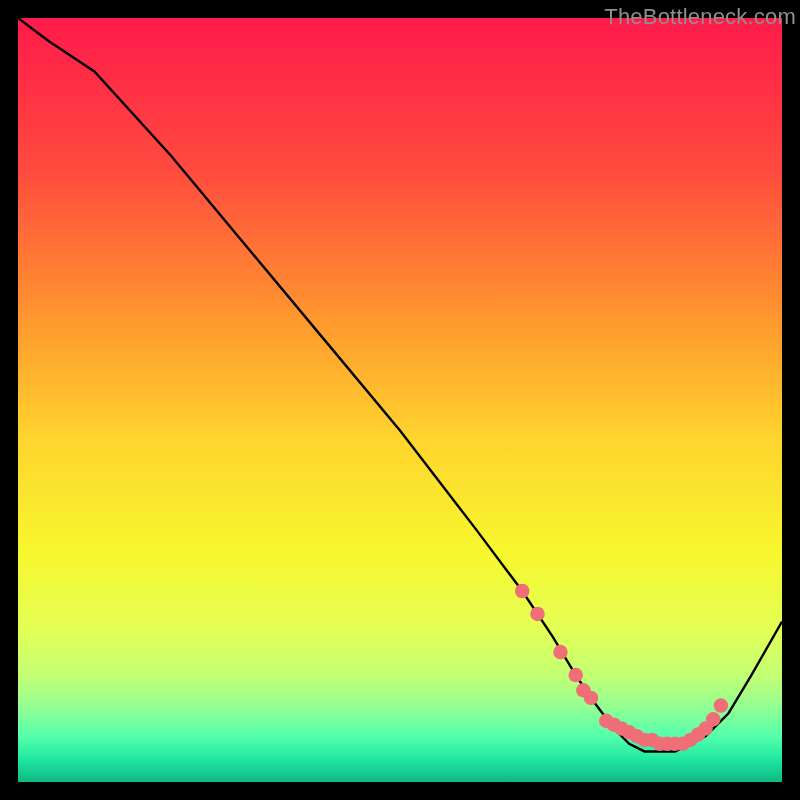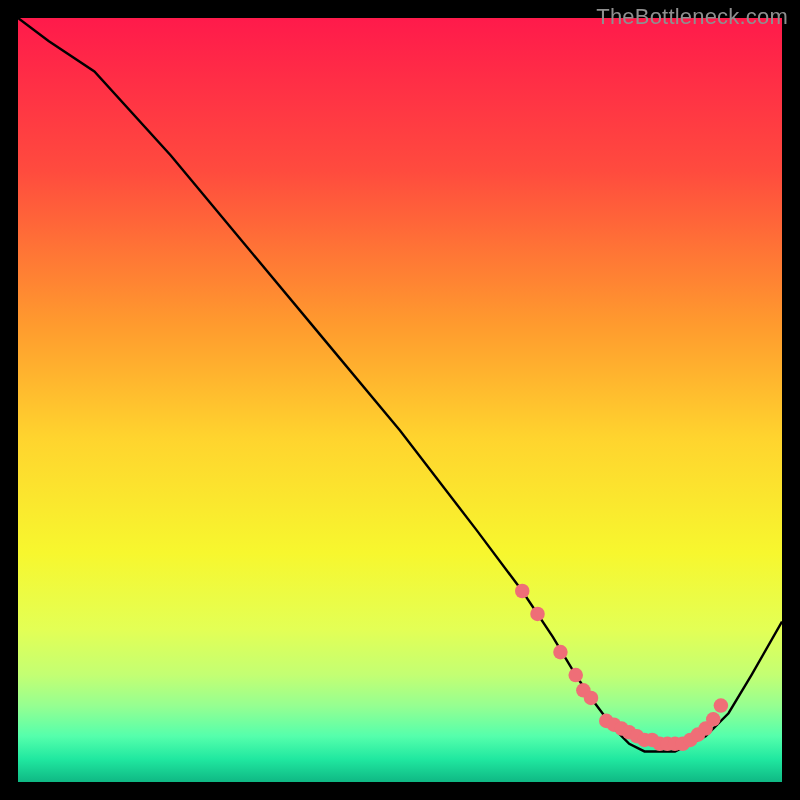--- a/index.html
+++ b/index.html
@@ -34,21 +34,21 @@
   .curve {
     position: absolute;
     left: 0;
     top: 0;
     width: 100%;
     height: 100%;
   }
   .watermark {
     position: absolute;
     top: 4px;
-    right: 12px;
+    right: 4px;
     font-family: Arial, Helvetica, sans-serif;
     font-size: 22px;
     font-weight: 500;
     color: #8f8f8f;
     letter-spacing: 0.2px;
   }
 </style>
 </head>
 <body>
 

